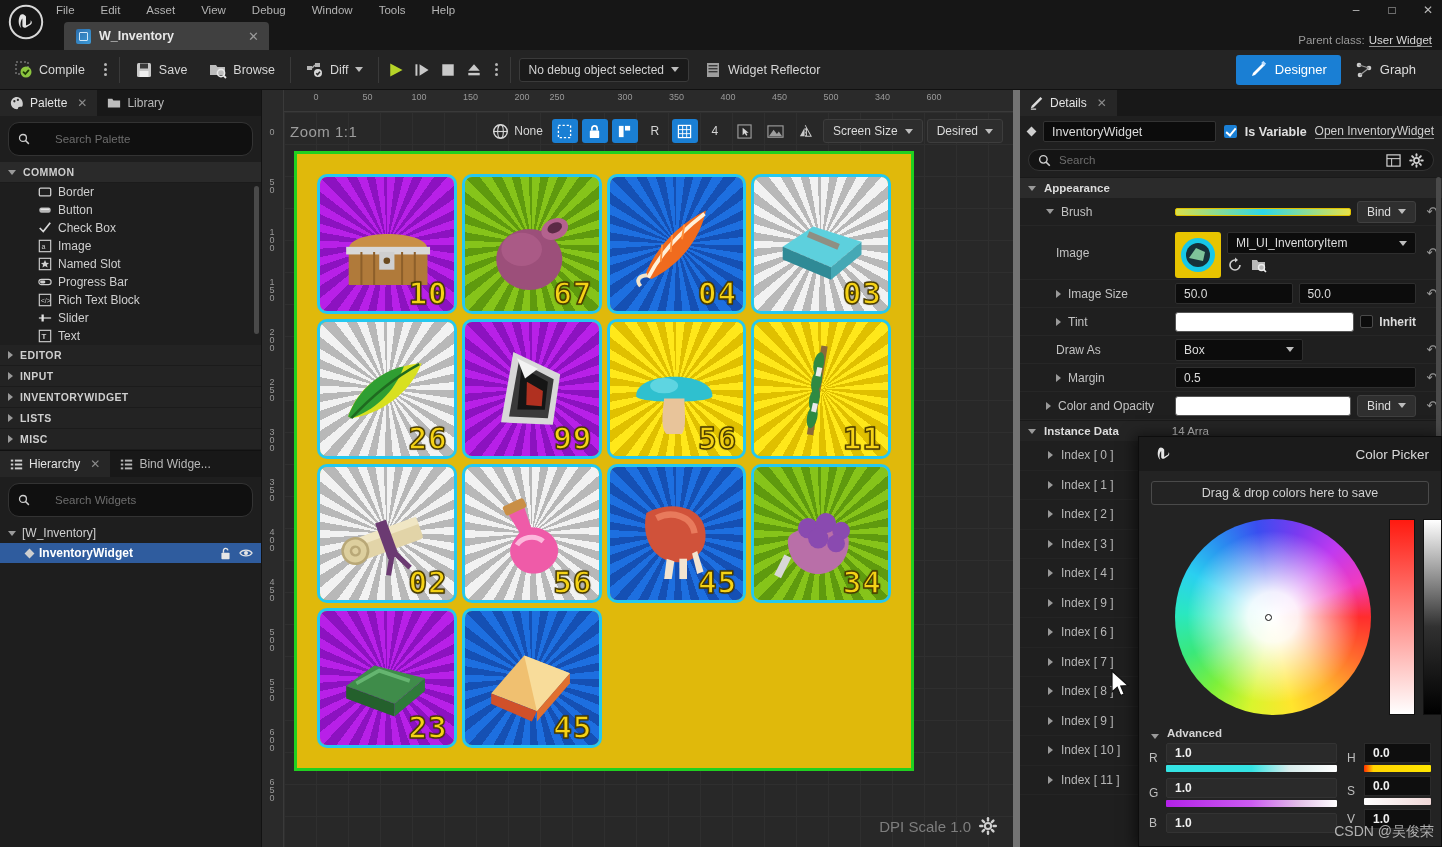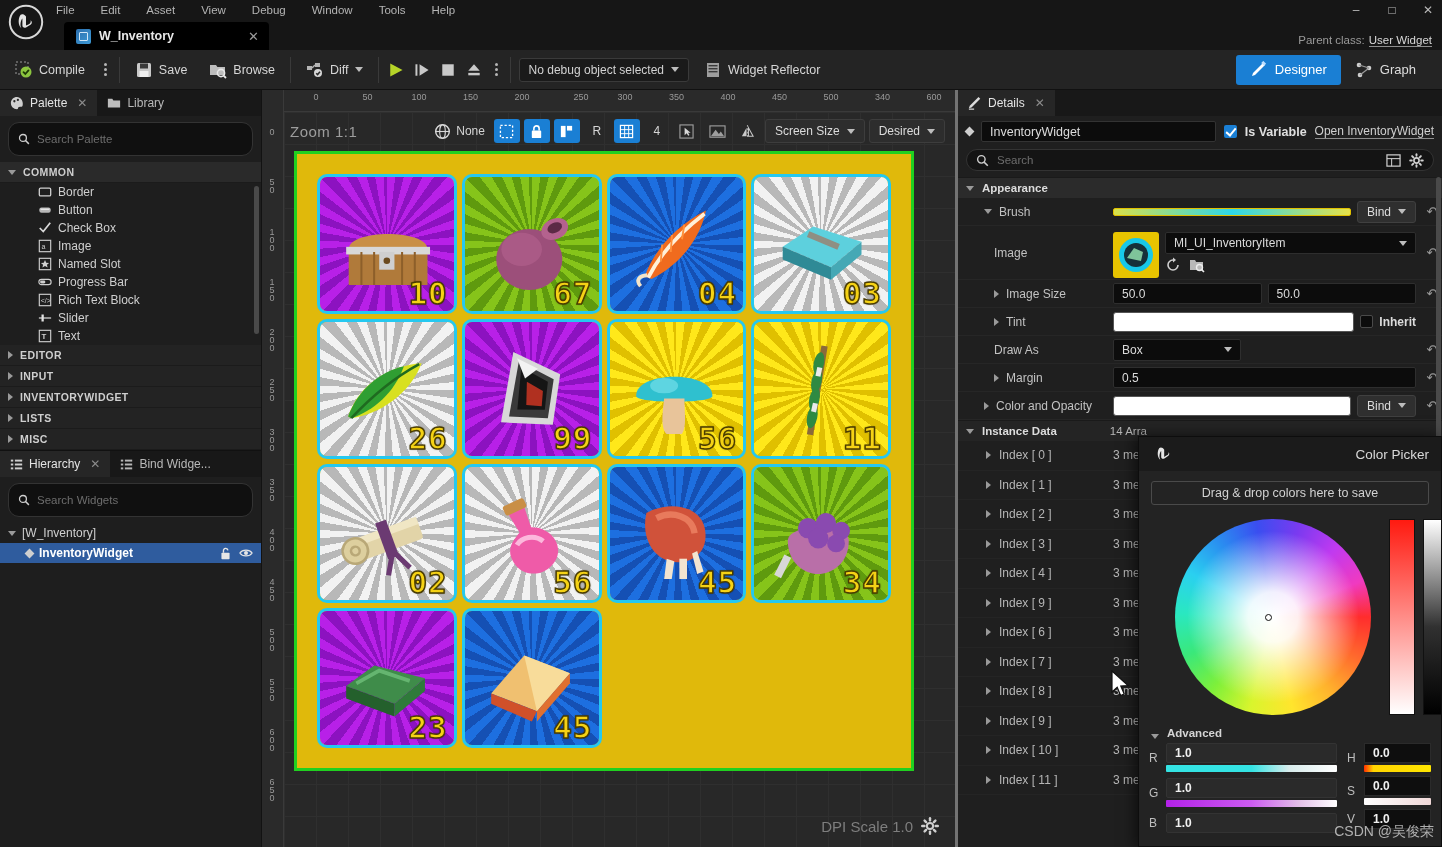--- a/index.html
+++ b/index.html
@@ -15,21 +15,21 @@
   
   .titlebar{ height:20px; background:#161616; display:flex; align-items:center; position:relative; flex:0 0 auto;}
   .menu{ display:flex; margin-left:56px; gap:26px; }
   .menu-item{ color:#b4b4b4; font-size:11.5px; cursor:pointer; }
   .winbtns{ position:absolute; right:6px; top:0; display:flex; gap:20px; align-items:center; height:20px; color:#b9b9b9; font-size:12px;}
   .winbtn{ cursor:pointer; width:16px; text-align:center;}
 
   
   .tabrow{ height:30px; background:#161616; display:flex; align-items:flex-end; position:relative; flex:0 0 auto;}
   .ue-logo{ position:absolute; left:8px; top:-16px; width:36px; height:36px; }
-  .asset-tab{ margin-left:64px; height:28px; background:#000000; border-top-left-radius:4px;border-top-right-radius:4px;
+  .asset-tab{ margin-left:64px; height:28px; background:#404040; border-top-left-radius:4px;border-top-right-radius:4px;
      display:flex;align-items:center; gap:8px; padding:0 10px 0 12px; min-width:205px; }
   .tab-ico{ width:15px;height:15px; background:linear-gradient(135deg,#2c6fae,#3d9ad6); border-radius:2px; position:relative;}
   .tab-ico:after{content:"";position:absolute;inset:3px;border:1.5px solid #cfe6f7;border-radius:1px;}
   .tab-label{ color:#e8e8e8; font-size:12.5px; font-weight:bold; flex:1;}
   .tab-close{ color:#9b9b9b; font-size:13px; cursor:pointer;}
   .parentclass{ position:absolute; right:10px; bottom:4px; font-size:11.5px; color:#9a9a9a;}
   .parentclass b{ color:#d8d8d8; font-weight:normal; border-bottom:1px solid #8e8e8e; margin-left:4px;}
 
   
   .toolbar{ height:40px; background:#242424; display:flex; align-items:center; flex:0 0 auto; border-bottom:1px solid #111;}
@@ -50,21 +50,21 @@
   
   .body{ flex:1; display:flex; min-height:0; }
 
   
   .left{ width:262px; background:#1e1e1e; display:flex; flex-direction:column; border-right:1px solid #121212;}
   .panel-tabs{ display:flex; height:26px; background:#181818;}
   .ptab{ display:flex;align-items:center;gap:6px;padding:0 10px; font-size:12px;color:#b9b9b9;cursor:pointer;}
   .ptab.active{ background:#262626; color:#e4e4e4;}
   .ptab .x{ color:#8c8c8c; font-size:12px; margin-left:4px;}
   .searchbox{ margin:6px 8px; height:22px; background:#101010;border:1px solid #333; border-radius:11px;
-     display:flex;align-items:center;gap:7px;padding:16px 9px;}
+     display:flex;align-items:center;gap:25px;padding:16px 9px;}
   .searchbox input{ background:transparent;border:0;outline:0;color:#cfcfcf;font-size:11.5px;width:100%;
      font-family:"Liberation Sans",sans-serif;}
   .searchbox input::placeholder{ color:#6d6d6d;}
   .palette-scroll{ flex:0 0 auto; position:relative; overflow:hidden;}
   .cat{ display:flex;align-items:center;gap:7px;padding:4px 8px;background:#2a2a2a;border-bottom:1px solid #1b1b1b;
      font-size:10.5px;font-weight:bold;letter-spacing:.4px;color:#cfcfcf;cursor:pointer;}
   .cat.collapsed{ background:#232323;}
   .tri{ width:0;height:0;border-left:5px solid #9a9a9a;border-top:4px solid transparent;border-bottom:4px solid transparent;}
   .tri.open{ border-left:4px solid transparent;border-right:4px solid transparent;border-top:5px solid #9a9a9a;border-bottom:0;}
   .pitem{ display:flex;align-items:center;gap:6px;padding:2px 0 2px 38px;font-size:12px;color:#cfcfcf;cursor:pointer;}
@@ -104,21 +104,21 @@
   .slot{ position:relative; border-radius:10px; overflow:hidden; }
   .slot.filled{ border:3px solid #25c8f0; }
   .slot .burst{ position:absolute; inset:0; }
   .slot .qty{ position:absolute; right:6px; bottom:0px; font-family:"DejaVu Sans Mono",monospace;
      font-size:31px; font-weight:bold; color:#f5d215; letter-spacing:1px;
      -webkit-text-stroke:1.4px #4b3d00; text-shadow:0 0 2px #000;}
   .itemart{ position:absolute; inset:14% 12%; }
   .slot.empty{ background:transparent; }
 
   
-  .details{ width:487px; background:#1f1f1f; display:flex; flex-direction:column; border-left:3px solid #737373;}
+  .details{ width:429px; background:#1f1f1f; display:flex; flex-direction:column; border-left:7px solid #737373;}
   .det-head{ display:flex; height:26px; background:#181818; }
   .det-sub{ display:flex;align-items:center;gap:8px;padding:5px 8px;}
   .namefield{ flex:1; background:#0c0c0c;border:1px solid #333;border-radius:2px;height:21px;
      display:flex;align-items:center;padding:0 8px; color:#dcdcdc; font-size:12.5px;}
   .cbx{ width:13px;height:13px;background:#1a7fd4;border-radius:2px;position:relative;}
   .cbx:after{ content:"";position:absolute;left:4px;top:1px;width:4px;height:8px;border:solid #fff;border-width:0 2px 2px 0;transform:rotate(40deg);}
   .openlink{ color:#cfcfcf;font-size:12px;border-bottom:1px solid #8c8c8c;cursor:pointer;}
   .det-search{ margin:2px 8px 6px; height:22px;background:#141414;border:1px solid #333;border-radius:11px;
      display:flex;align-items:center;gap:8px;padding:0 9px;}
   .det-search input{ background:transparent;border:0;outline:0;color:#cfcfcf;font-size:11.5px;flex:1;
@@ -529,21 +529,21 @@
       </div>
     </div>
 
     <div class="viewport">
       <div class="ruler-h" id="ruler-h">
           <div class="rh-tick" style="left: 32px;">0</div>
           <div class="rh-tick" style="left: 83.5px;">50</div>
           <div class="rh-tick" style="left: 135px;">100</div>
           <div class="rh-tick" style="left: 186.5px;">150</div>
           <div class="rh-tick" style="left: 238px;">200</div>
-          <div class="rh-tick" style="left: 297px; text-align: center;">250</div>
+          <div class="rh-tick" style="left: 273px; text-align: center;">250</div>
           <div class="rh-tick" style="left: 341px;">300</div>
           <div class="rh-tick" style="left: 392.5px;">350</div>
           <div class="rh-tick" style="left: 444px;">400</div>
           <div class="rh-tick" style="left: 495.5px;">450</div>
           <div class="rh-tick" style="left: 547px;">500</div>
           <div class="rh-tick" style="left: 598.5px;">340</div>
           <div class="rh-tick" style="left: 650px;">600</div>
         </div>
       <div class="ruler-v" id="ruler-v">
           <div class="rv-tick" style="top: 38px;">

